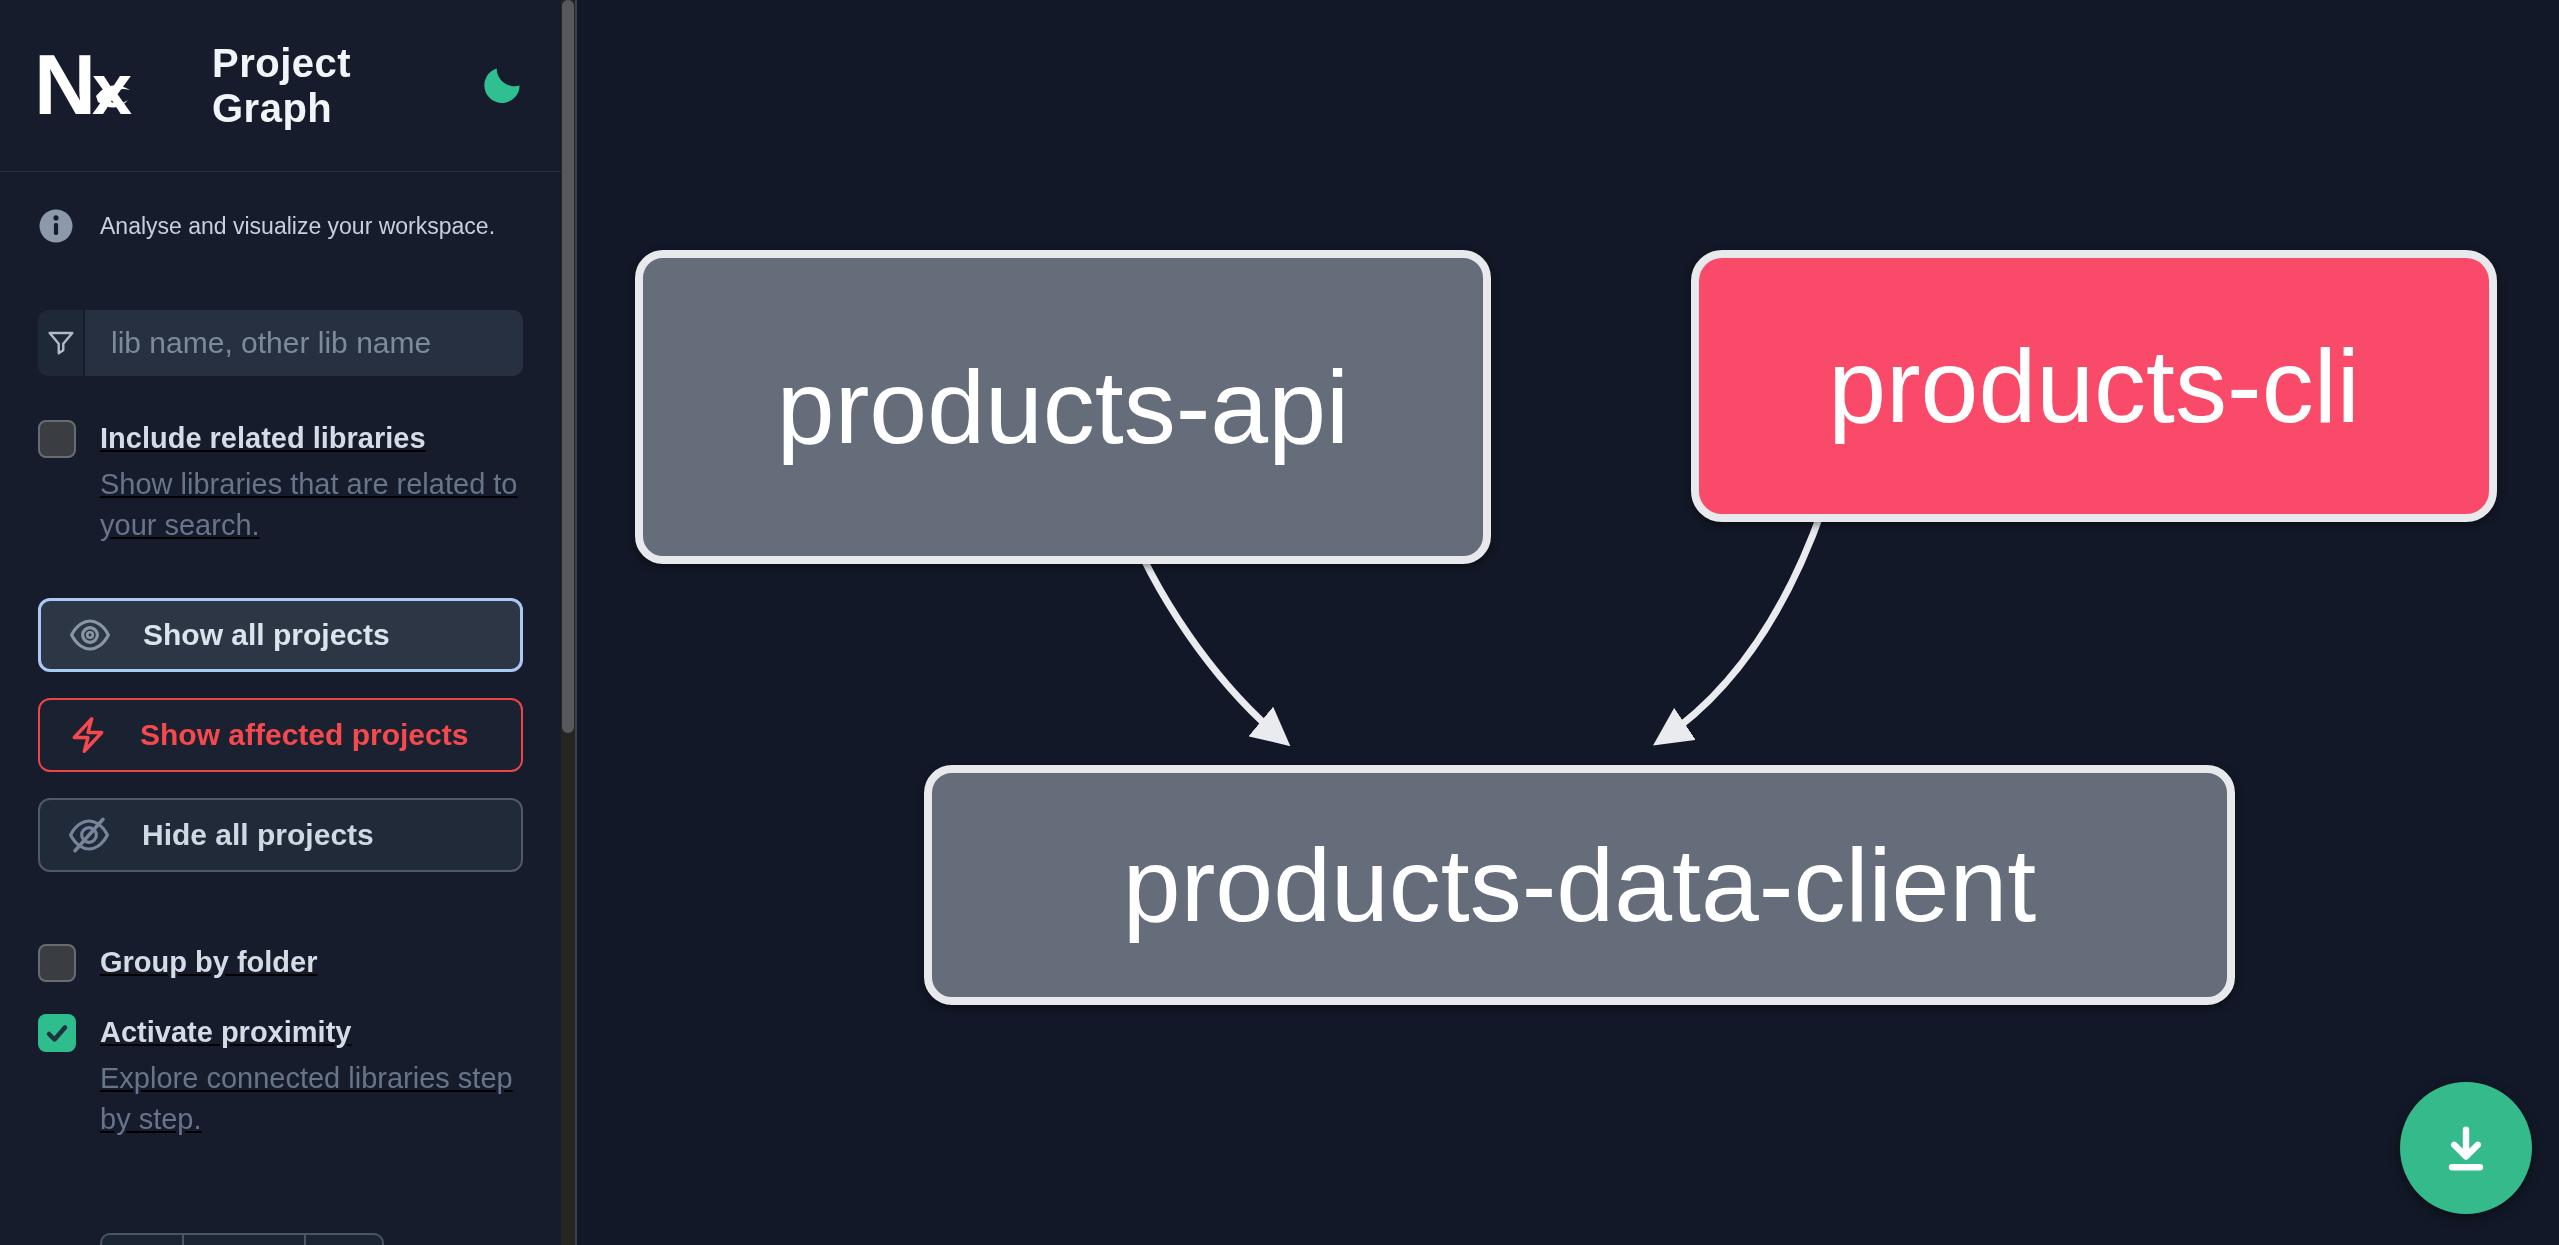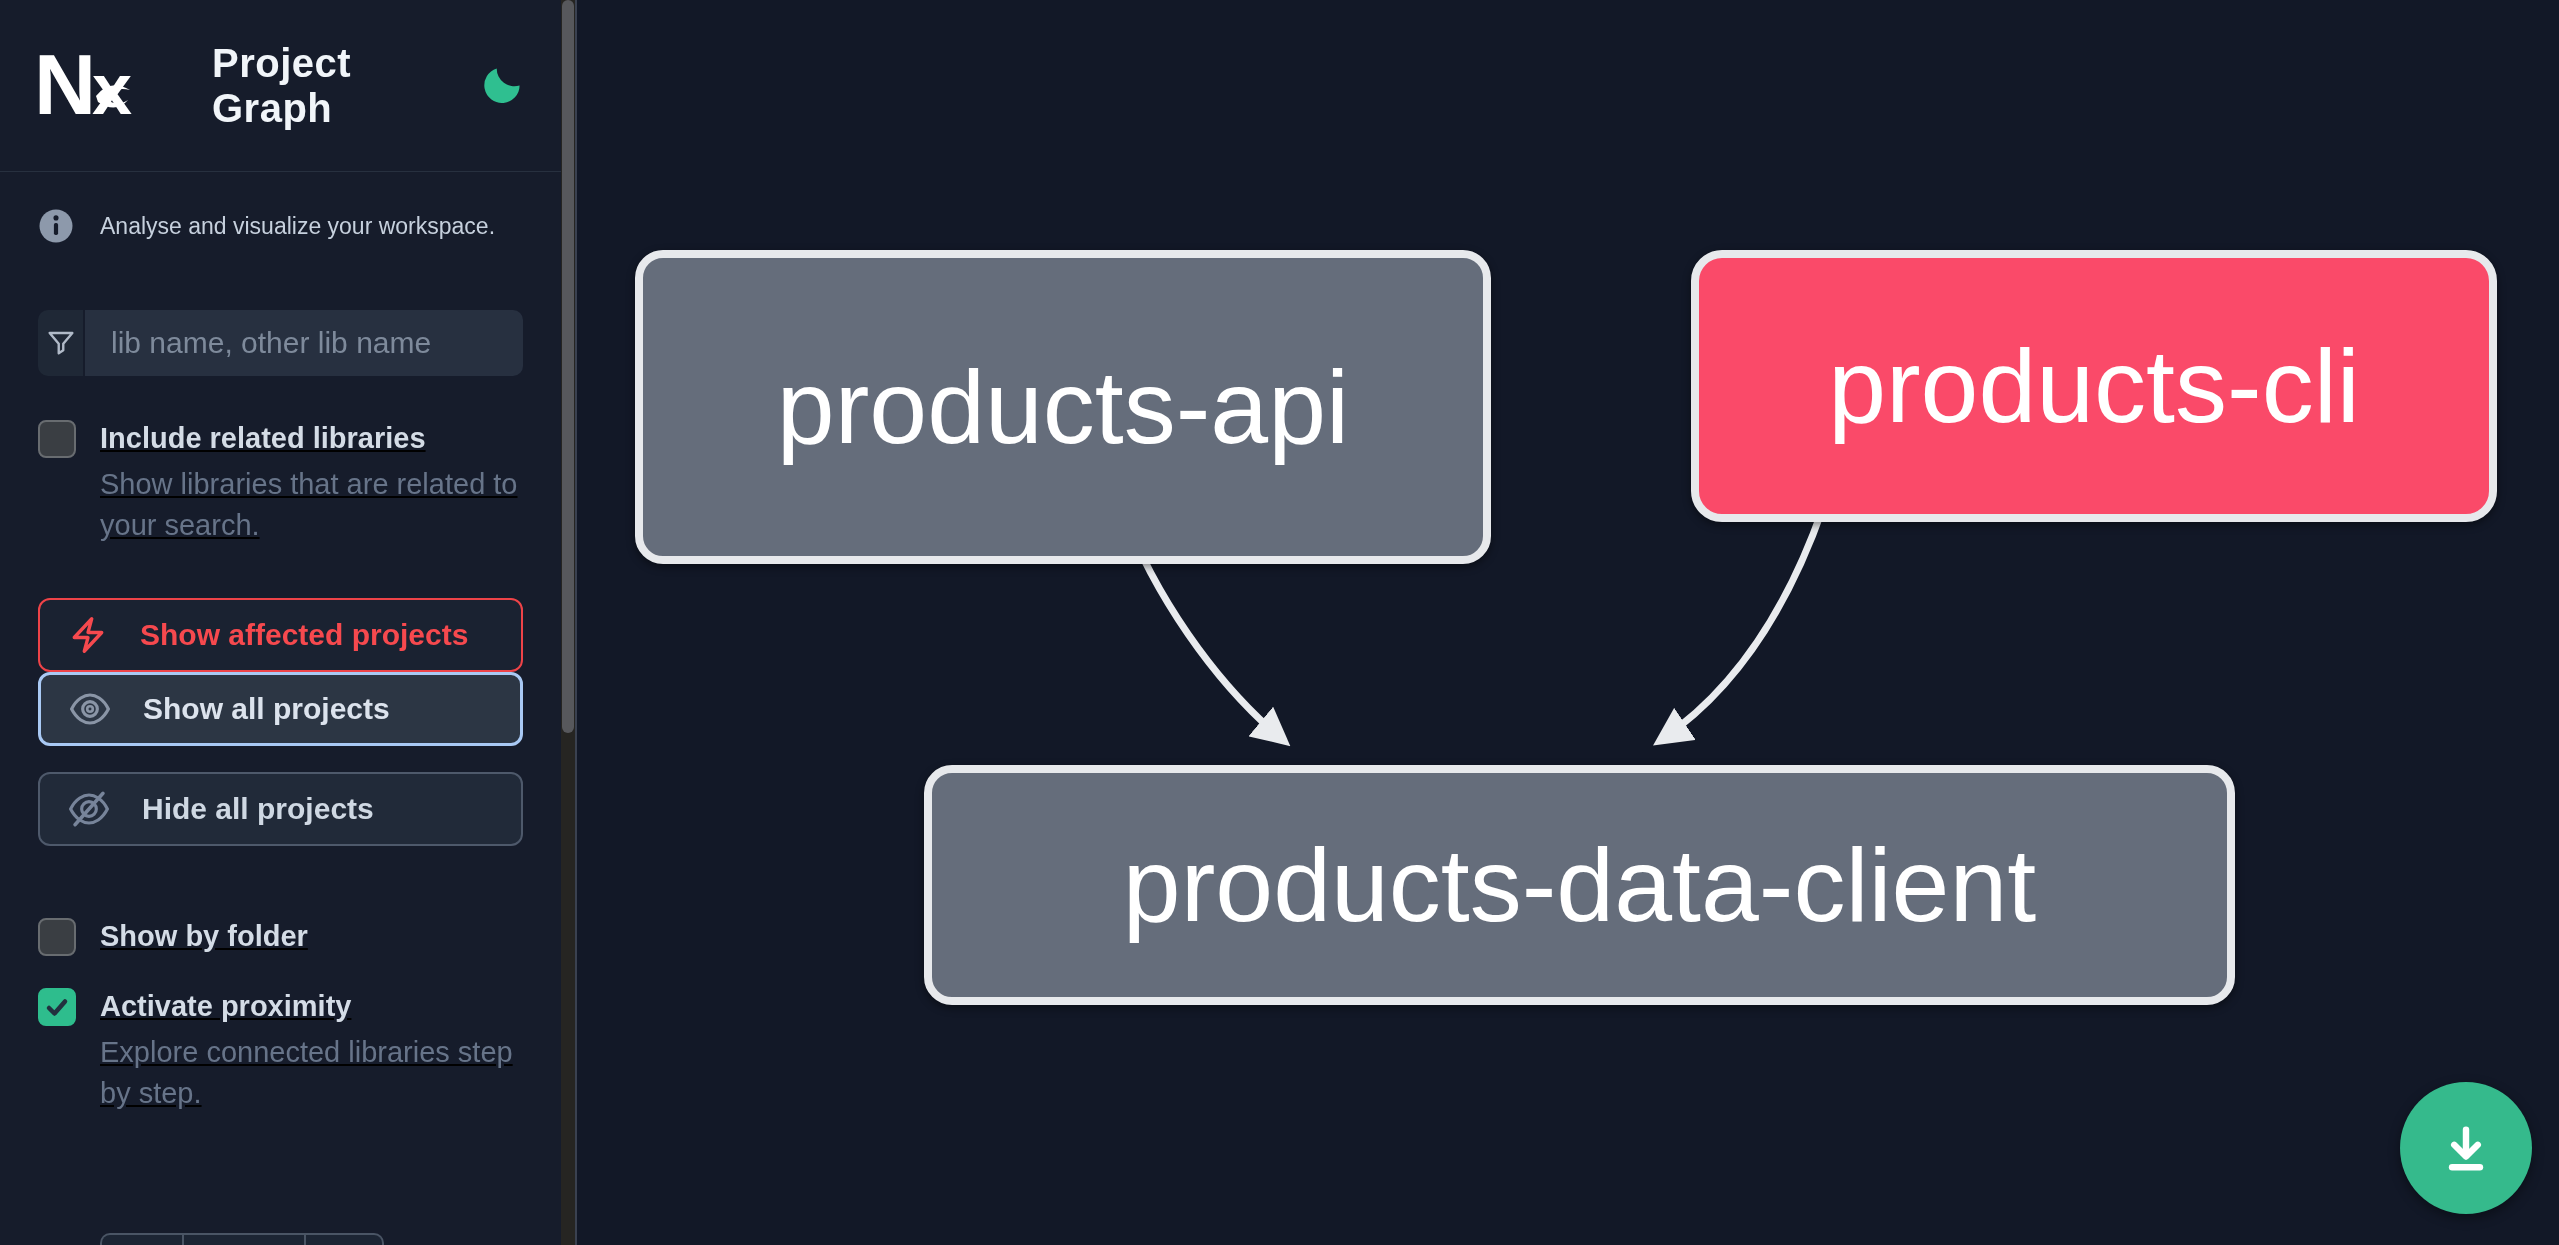--- a/index.html
+++ b/index.html
@@ -101,52 +101,52 @@
         <div class="checkbox">
           
         </div>
         <div>
           <div class="opt-label">Include related libraries</div>
           <div class="opt-desc">Show libraries that are related to your search.</div>
         </div>
       </div>
 
       <div class="actions">
-        <button class="action-btn affected">
-          <svg width="40" height="40" viewBox="0 0 24 24">
-            <path d="M3.75 13.5l10.5-11.25L12 10.5h8.25L9.75 21.75 12 13.5H3.75z" fill="none" stroke="#f6494e" stroke-width="2" stroke-linejoin="round"></path>
-          </svg>
-          <span>Show affected projects</span>
-        </button>
-
         <button class="action-btn show-all">
           <svg width="42" height="42" viewBox="0 0 24 24">
             <path d="M1.5 12C4.5 6 9 4 12 4s7.5 2 10.5 8C19.5 18 15 20 12 20s-7.5-2-10.5-8z" fill="none" stroke="#8a95a6" stroke-width="1.8"></path>
             <circle cx="12" cy="12" r="4.2" fill="none" stroke="#8a95a6" stroke-width="1.8"></circle>
             <circle cx="12" cy="12" r="1.6" fill="none" stroke="#8a95a6" stroke-width="1.5"></circle>
           </svg>
           <span>Show all projects</span>
         </button>
 
+        <button class="action-btn affected">
+          <svg width="40" height="40" viewBox="0 0 24 24">
+            <path d="M3.75 13.5l10.5-11.25L12 10.5h8.25L9.75 21.75 12 13.5H3.75z" fill="none" stroke="#f6494e" stroke-width="2" stroke-linejoin="round"></path>
+          </svg>
+          <span>Show affected projects</span>
+        </button>
+
         <button class="action-btn hide-all">
           <svg width="42" height="42" viewBox="0 0 24 24">
             <path d="M1.5 12C4.5 6 9 4 12 4s7.5 2 10.5 8c-3 6-7.5 8-10.5 8s-7.5-2-10.5-8z" fill="none" stroke="#77849a" stroke-width="1.8"></path>
             <circle cx="12" cy="12" r="4.2" fill="none" stroke="#77849a" stroke-width="1.8"></circle>
             <line x1="4" y1="21" x2="20" y2="3" stroke="#77849a" stroke-width="2" stroke-linecap="round"></line>
           </svg>
           <span>Hide all projects</span>
         </button>
       </div>
 
       <div class="option" style="margin-top:70px;">
         <div class="checkbox">
           
         </div>
         <div>
-          <div class="opt-label">Show by folder</div>
+          <div class="opt-label">Group by folder</div>
         </div>
       </div>
 
       <div class="option" style="margin-top:30px;">
         <div class="checkbox checked">
           <svg width="28" height="28" viewBox="0 0 28 28">
             <path d="M6 15l5.5 5.5L22 8.5" fill="none" stroke="#22313f" stroke-width="4.5" stroke-linecap="round" stroke-linejoin="round"></path>
           </svg>
         </div>
         <div>

